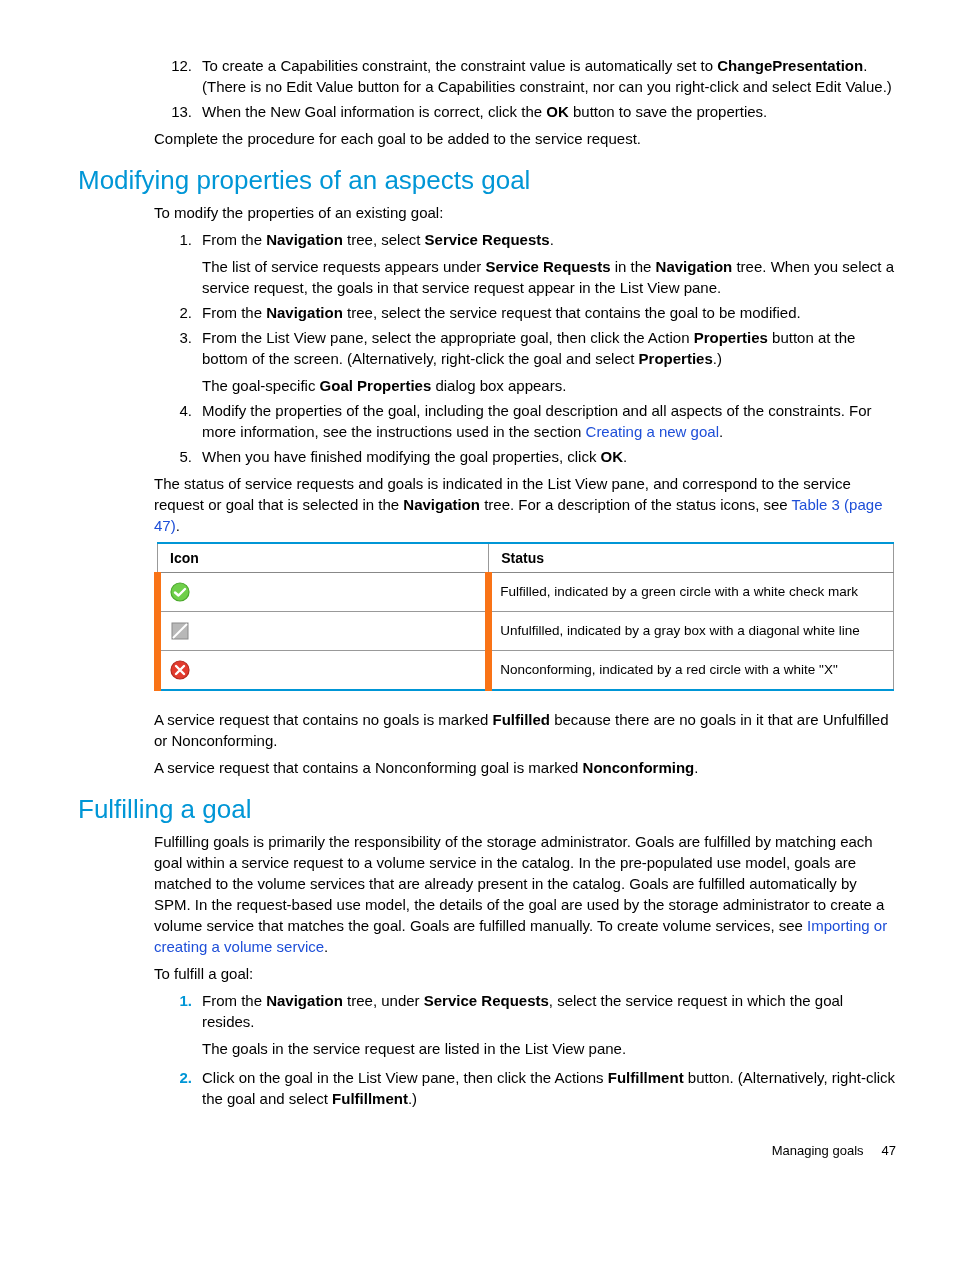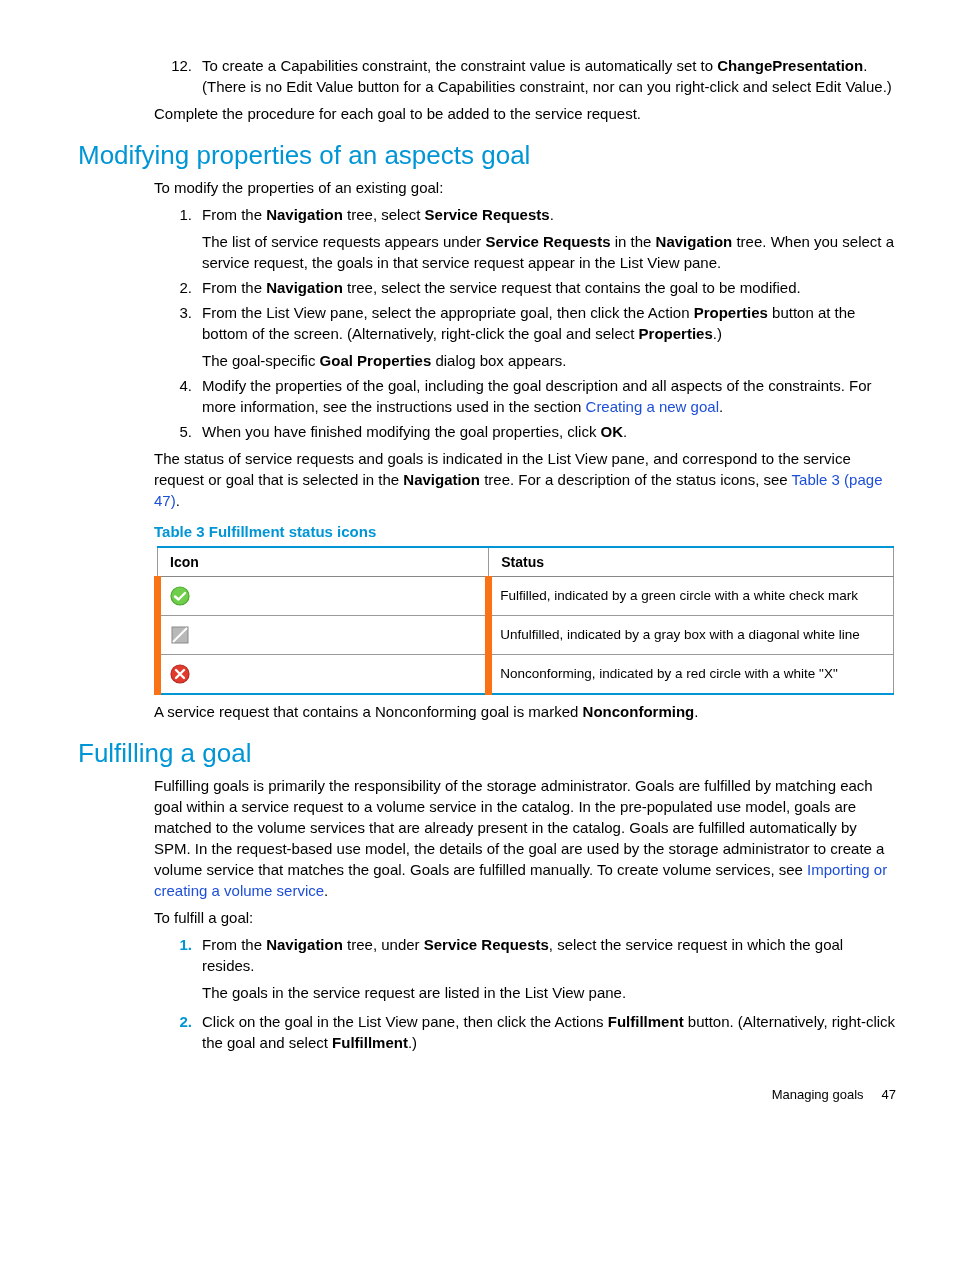--- a/index.html
+++ b/index.html
@@ -109,20 +109,26 @@
 
 <div class="page">
 
   <div class="ol-main" style="margin-left:76px;">
     <div class="li-row">
       <div class="li-num">12.</div>
       <div class="li-body">
         <span>To create a Capabilities constraint, the constraint value is automatically set to </span><b>ChangePresentation</b><span>. (There is no Edit Value button for a Capabilities constraint, nor can you right-click and select Edit Value.)</span>
       </div>
     </div>
+    <div class="li-row">
+      <div class="li-num">13.</div>
+      <div class="li-body">
+        <span>When the New Goal information is correct, click the </span><b>OK</b><span> button to save the properties.</span>
+      </div>
+    </div>
   </div>
 
   <p class="plain-para">Complete the procedure for each goal to be added to the service request.</p>
 
   <div class="h2">Modifying properties of an aspects goal</div>
   <p class="plain-para">To modify the properties of an existing goal:</p>
 
   <div class="ol-main" style="margin-left:76px;">
     <div class="li-row">
       <div class="li-num">1.</div>
@@ -159,21 +165,20 @@
       <div class="li-body">
         <span>When you have finished modifying the goal properties, click </span><b>OK</b><span>.</span>
       </div>
     </div>
   </div>
 
   <p class="plain-para">
     <span>The status of service requests and goals is indicated in the List View pane, and correspond to the service request or goal that is selected in the </span><b>Navigation</b><span> tree. For a description of the status icons, see </span><a class="link">Table 3 (page 47)</a><span>.</span>
   </p>
 
-  <div class="table-caption">Table 3 Fulfillment status icons</div>
 
   <table class="icon-table">
     <tbody>
         <tr>
       <th class="icon-cell">Icon</th>
       <th>Status</th>
     </tr>
     <tr>
       <td class="icon-cell">
         <svg width="22" height="22" viewBox="0 0 22 22">
@@ -197,20 +202,23 @@
         <svg width="22" height="22" viewBox="0 0 22 22">
           <circle cx="11" cy="11" r="9" fill="#e23b2e" stroke="#b5271c" stroke-width="1.2"></circle>
           <path d="M7 7 L15 15 M15 7 L7 15" stroke="#fff" stroke-width="2.4" stroke-linecap="round"></path>
         </svg>
       </td>
       <td>Nonconforming, indicated by a red circle with a white "X"</td>
     </tr>
   </tbody>
     </table>
 
+  <p class="plain-para" style="margin-top:18px;">
+    <span>A service request that contains no goals is marked </span><b>Fulfilled</b><span> because there are no goals in it that are Unfulfilled or Nonconforming.</span>
+  </p>
   <p class="plain-para">
     <span>A service request that contains a Nonconforming goal is marked </span><b>Nonconforming</b><span>.</span>
   </p>
 
   <div class="h2">Fulfilling a goal</div>
 
   <p class="plain-para">
     <span>Fulfilling goals is primarily the responsibility of the storage administrator. Goals are fulfilled by matching each goal within a service request to a volume service in the catalog. In the pre-populated use model, goals are matched to the volume services that are already present in the catalog. Goals are fulfilled automatically by SPM. In the request-based use model, the details of the goal are used by the storage administrator to create a volume service that matches the goal. Goals are fulfilled manually. To create volume services, see </span><a class="link">Importing or creating a volume service</a><span>.</span>
   </p>
 

